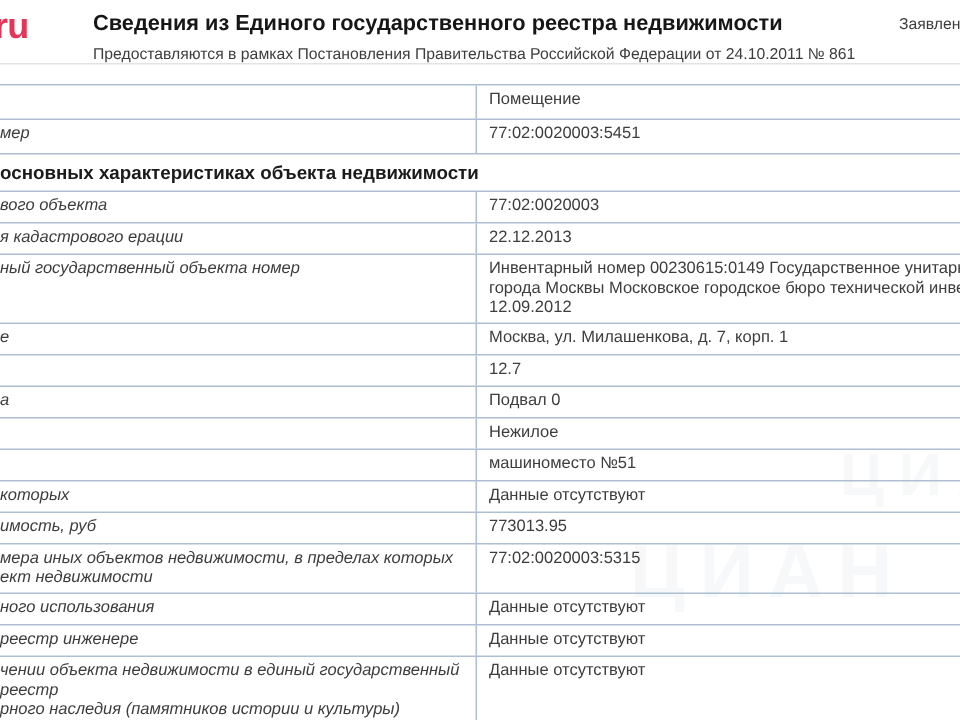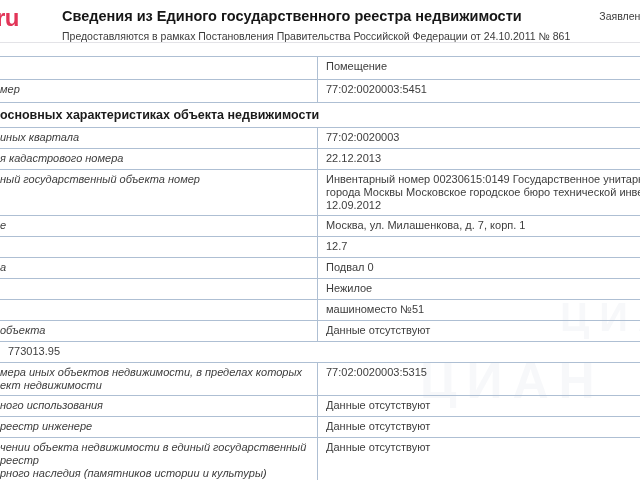--- a/index.html
+++ b/index.html
@@ -98,25 +98,25 @@
           <div class="cv">Помещение</div>
         </div>
         <div class="trow">
           <div class="cl">мер</div>
           <div class="cv">77:02:0020003:5451</div>
         </div>
       </div>
     <div class="section-title">основных характеристиках объекта недвижимости</div>
     <div class="tbl t2">
         <div class="trow">
-          <div class="cl">иных квартала</div>
+          <div class="cl">вого объекта</div>
           <div class="cv">77:02:0020003</div>
         </div>
         <div class="trow">
-          <div class="cl">я кадастрового номера</div>
+          <div class="cl">я кадастрового ерации</div>
           <div class="cv">22.12.2013</div>
         </div>
         <div class="trow">
           <div class="cl">ный государственный объекта номер</div>
           <div class="cv">Инвентарный номер 00230615:0149 Государственное унитарное предприятие
 города Москвы Московское городское бюро технической инвентаризации
 12.09.2012</div>
         </div>
         <div class="trow">
           <div class="cl">е</div>
@@ -132,24 +132,25 @@
         </div>
         <div class="trow">
           <div class="cl"></div>
           <div class="cv">Нежилое</div>
         </div>
         <div class="trow">
           <div class="cl"></div>
           <div class="cv">машиноместо №51</div>
         </div>
         <div class="trow">
-          <div class="cl">объекта</div>
+          <div class="cl">которых</div>
           <div class="cv">Данные отсутствуют</div>
         </div>
         <div class="trow">
+          <div class="cl">имость, руб</div>
           <div class="cv">773013.95</div>
         </div>
         <div class="trow">
           <div class="cl">мера иных объектов недвижимости, в пределах которых
 ект недвижимости</div>
           <div class="cv">77:02:0020003:5315</div>
         </div>
         <div class="trow">
           <div class="cl">ного использования</div>
           <div class="cv">Данные отсутствуют</div>

